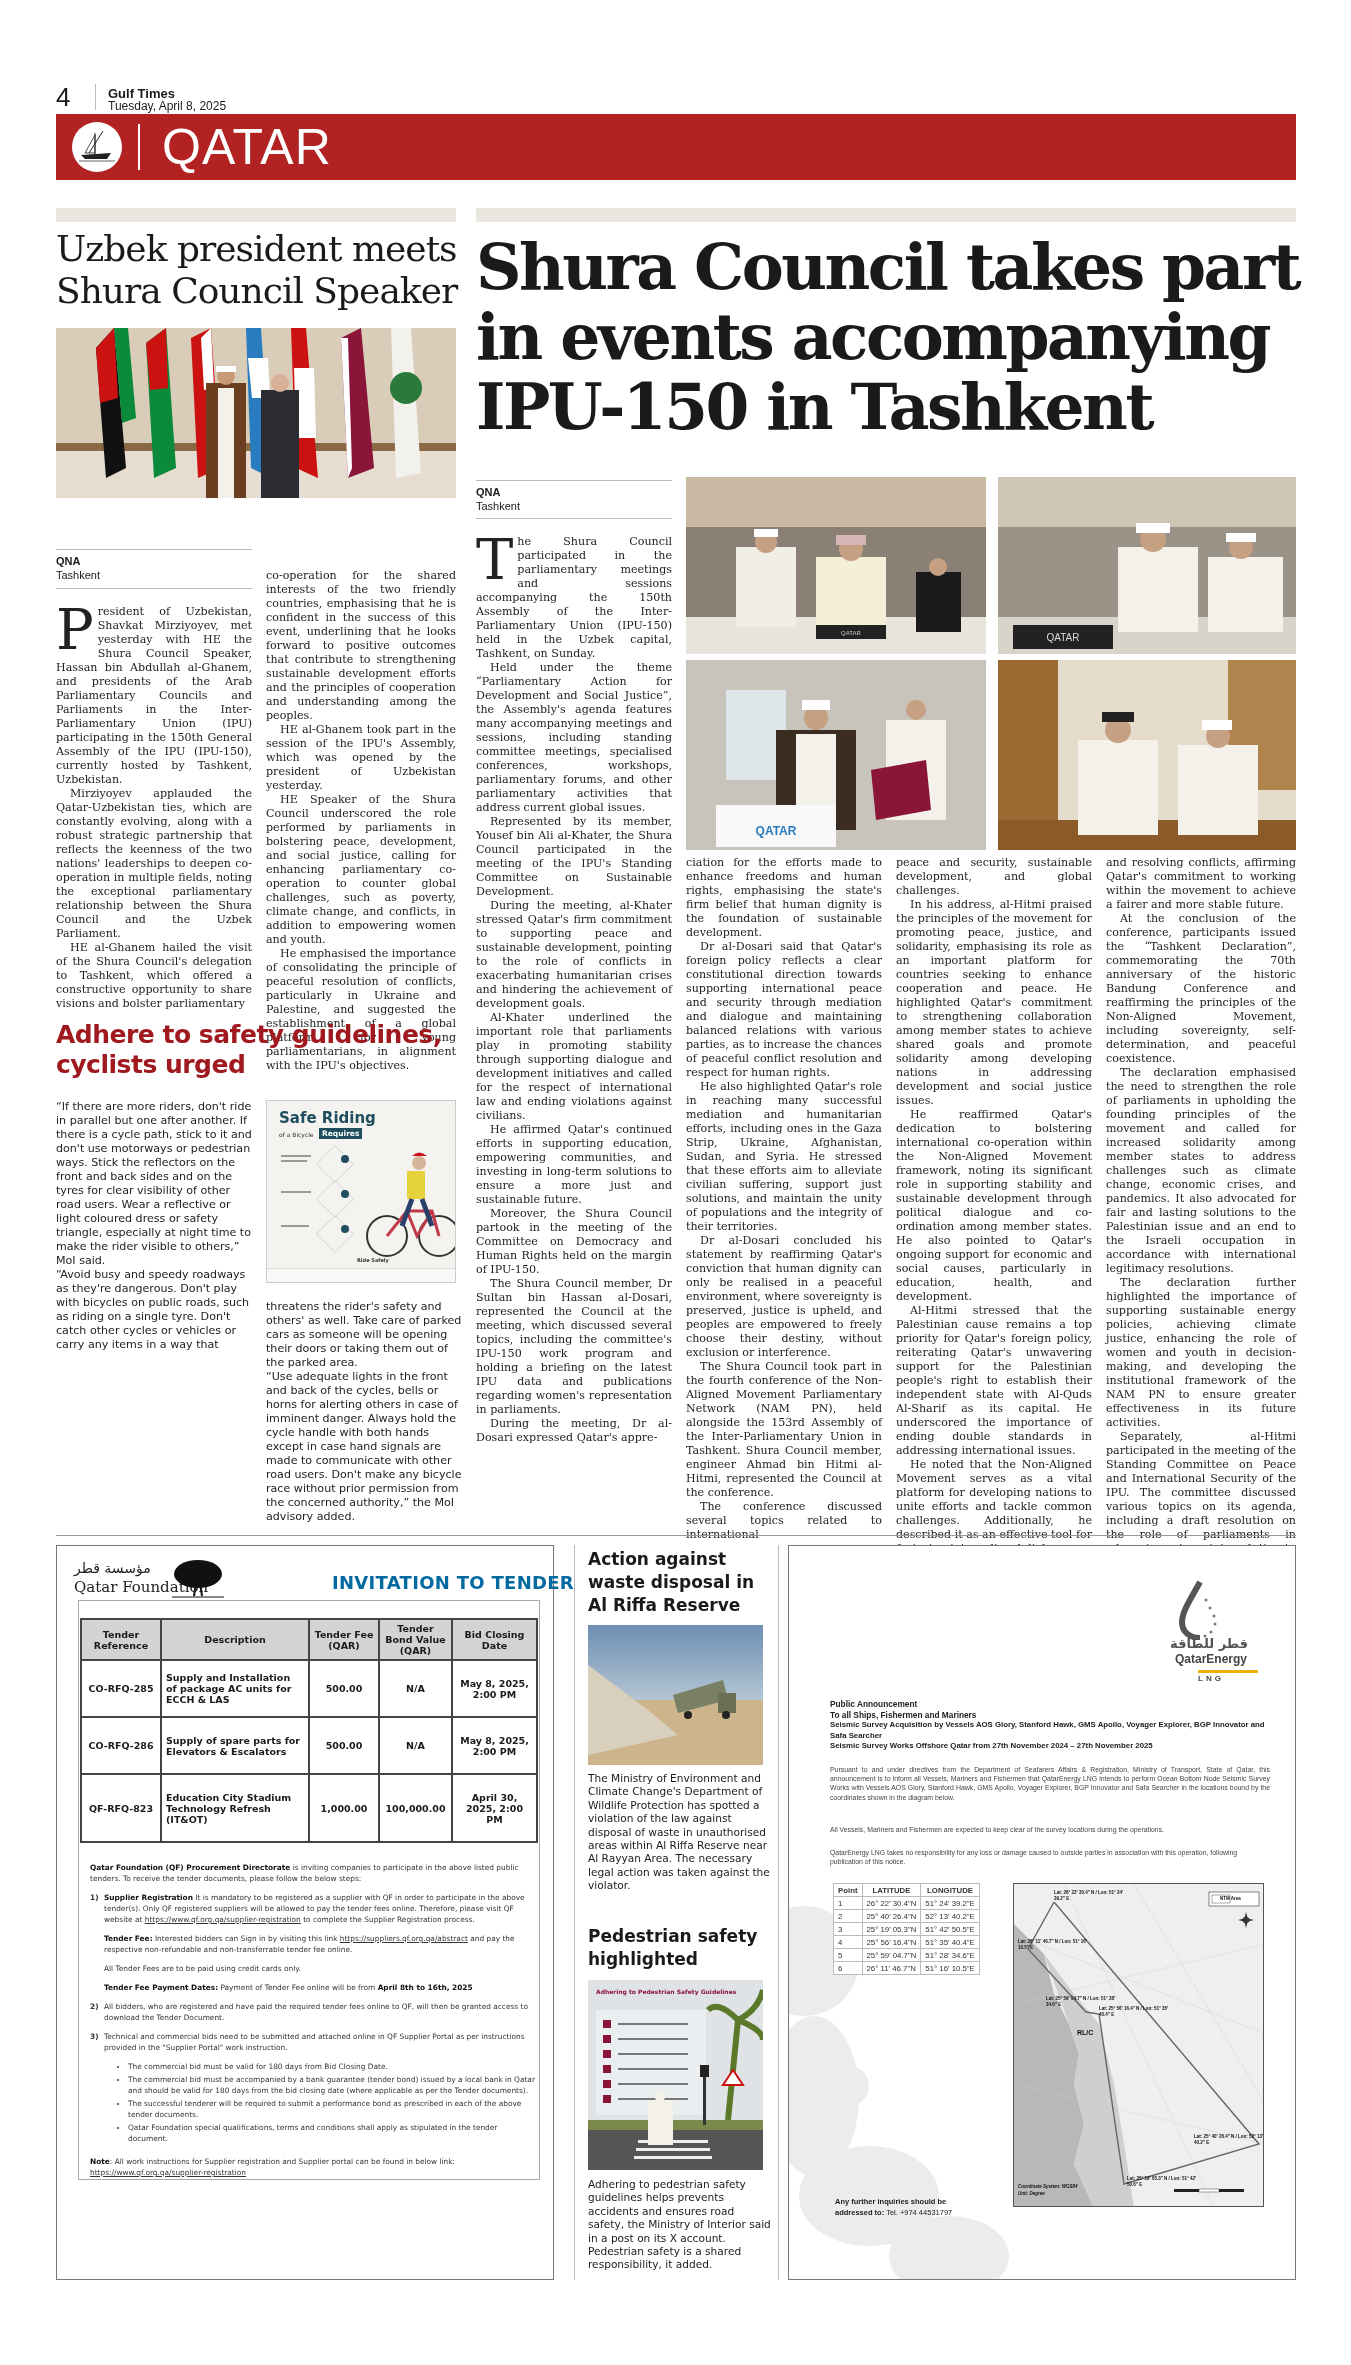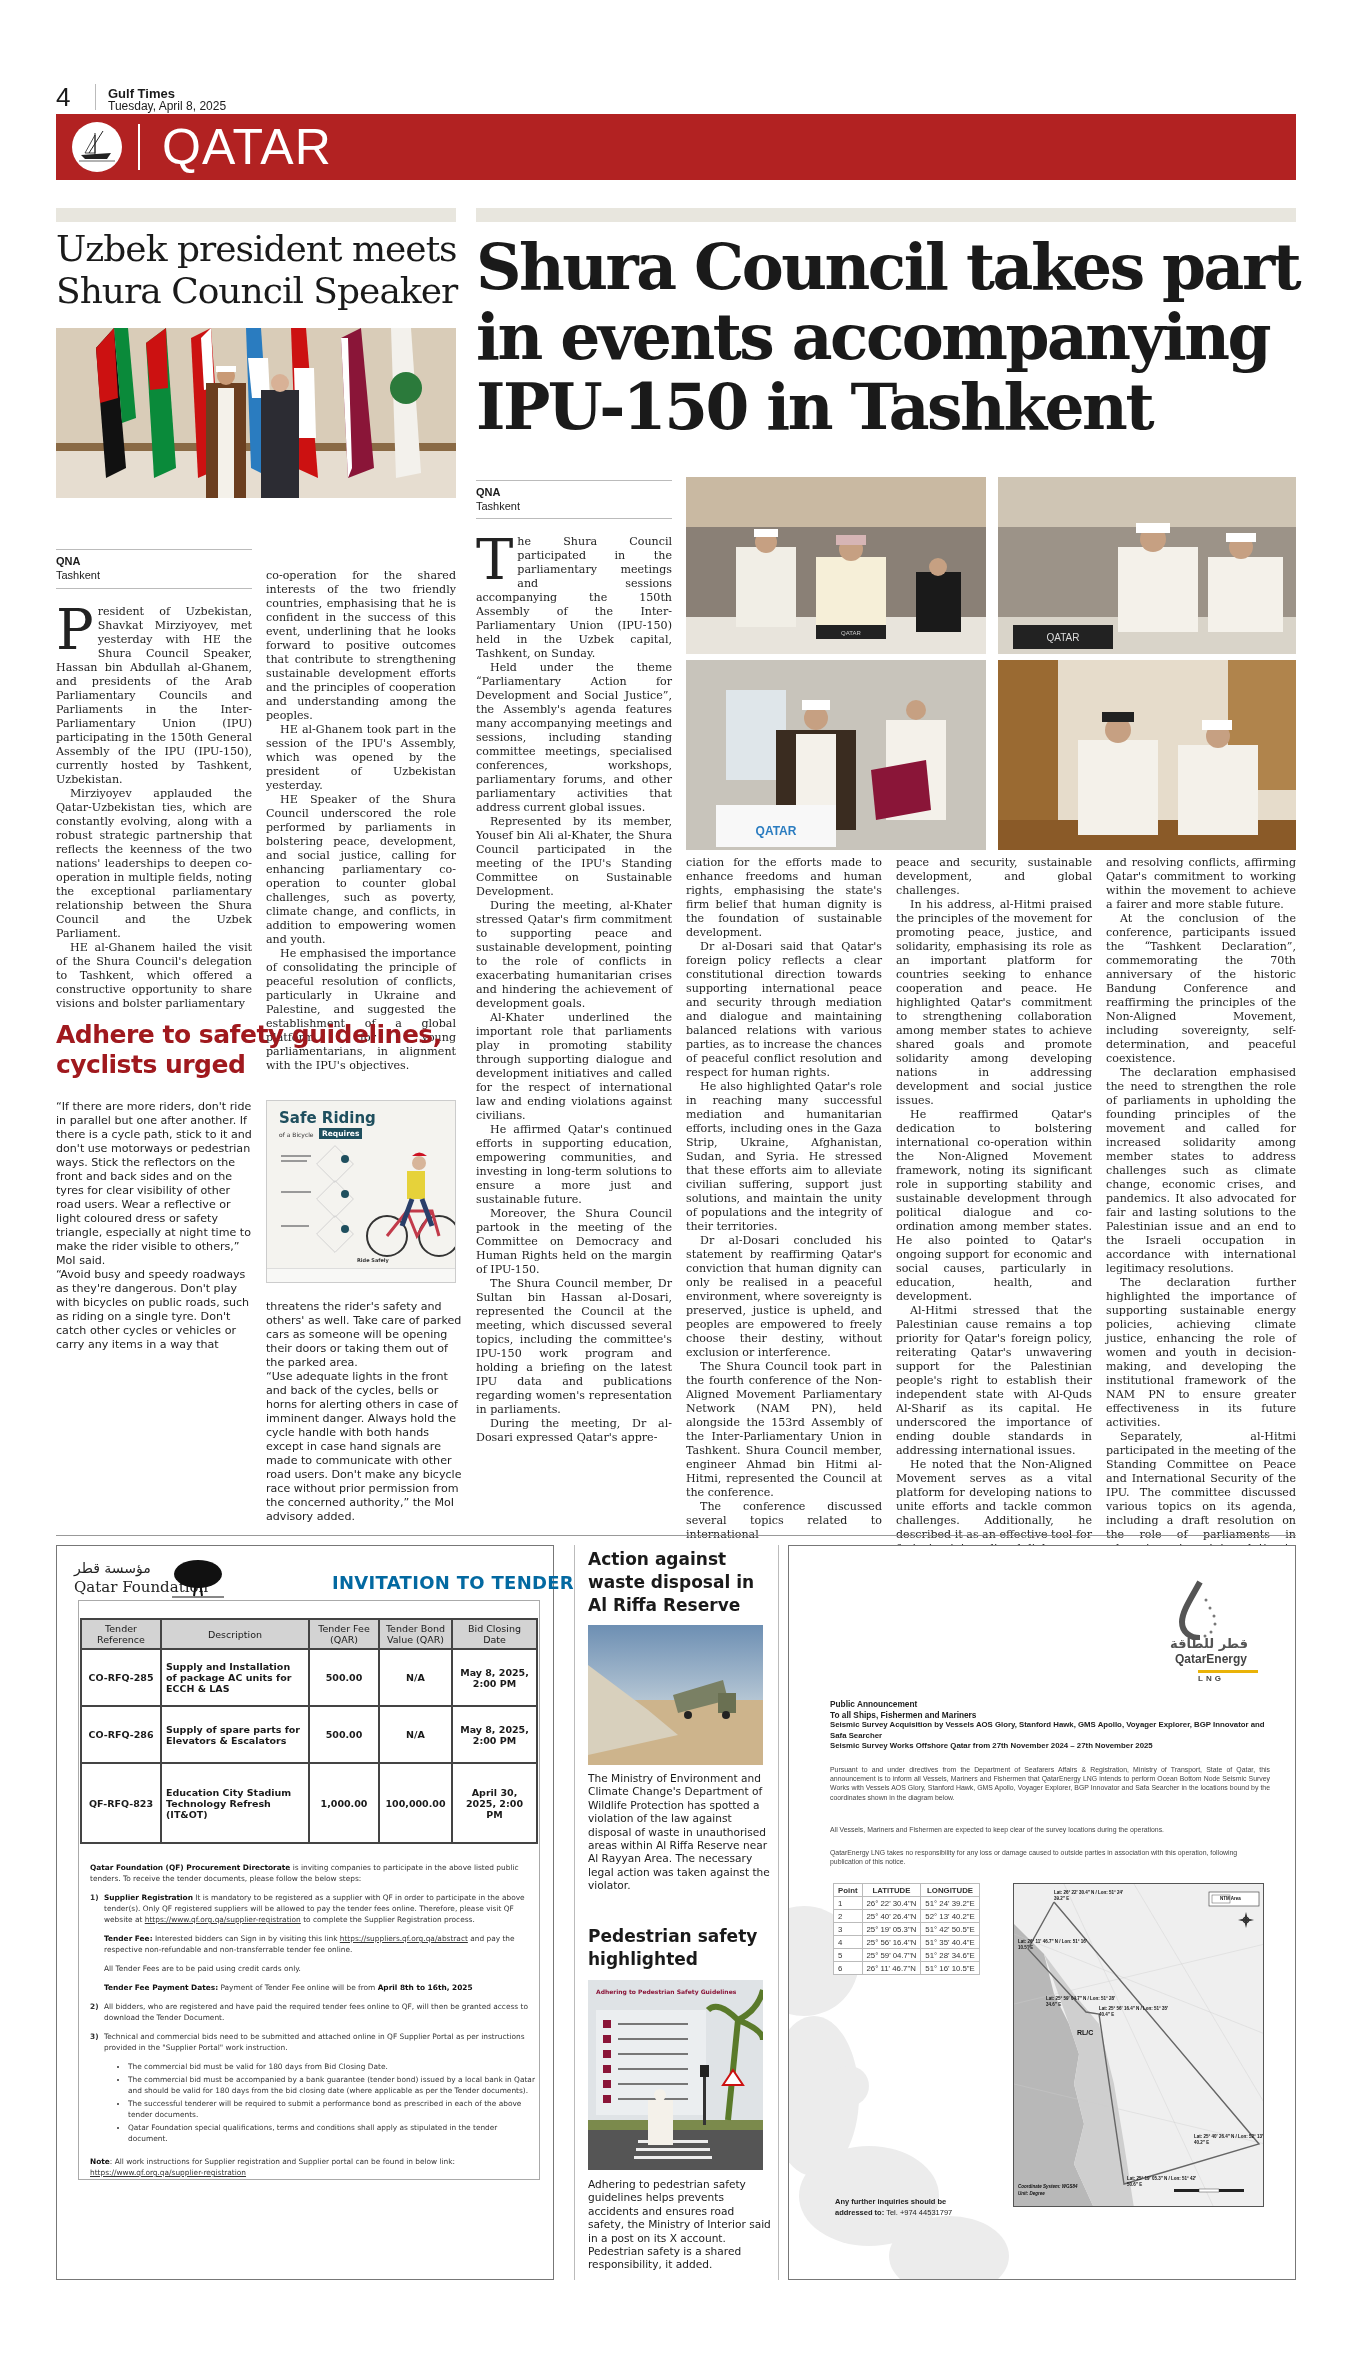--- a/index.html
+++ b/index.html
@@ -65,24 +65,24 @@
   
   #bottom-rule { left: 56px; top: 1535px; width: 1240px; height: 1px; background: #999; }
   #tender-ad { left: 56px; top: 1545px; width: 498px; height: 735px; border: 1px solid #777; }
   #tender-inner { left: 78px; top: 1600px; width: 462px; height: 580px; border: 1px solid #aaa; }
   #qf-logo-ar { left: 74px; top: 1560px; font: 400 14px "DejaVu Sans", sans-serif; color: #222; }
   #qf-logo-en { left: 74px; top: 1578px; font: 400 15px "DejaVu Serif", serif; color: #222; }
   #qf-tree { left: 168px; top: 1558px; width: 58px; height: 42px; }
   #tender-title { left: 332px; top: 1572px; font: 700 18px "DejaVu Sans", sans-serif; color: #0369a1; letter-spacing: 0.3px; }
   #tender-table { left: 80px; top: 1618px; width: 458px; border-collapse: collapse; font: 400 9.5px "DejaVu Sans", sans-serif; }
   #tender-table th, #tender-table td { border: 2px solid #444; padding: 3px 4px; text-align: center; vertical-align: middle; }
-  #tender-table th { background: #d3d3d3; font-weight: 400; height: 26px; }
+  #tender-table th { background: #d3d3d3; font-weight: 700; height: 26px; }
   #tender-table td { height: 57px; font-weight: 700; }
   #tender-table td.desc { text-align: left; }
-  #tender-table tr.r3 td { height: 80px; }
+  #tender-table tr.r3 td { height: 68px; }
   #tender-body { left: 90px; top: 1862px; width: 448px; font: 400 7.4px/11px "DejaVu Sans", sans-serif; color: #333; }
   #tender-body b { color: #111; }
   #tender-body .u { text-decoration: underline; }
   #tender-body .step { display: flex; margin-top: 8px; }
   #tender-body .step .n { width: 14px; font-weight: 700; flex: none; }
   #tender-body .step .t { flex: 1; }
   #tender-body .sub { margin-top: 8px; }
   #tender-body ul { margin: 8px 0 0 14px; padding-left: 10px; }
   #tender-body li { margin-bottom: 2px; }
 

